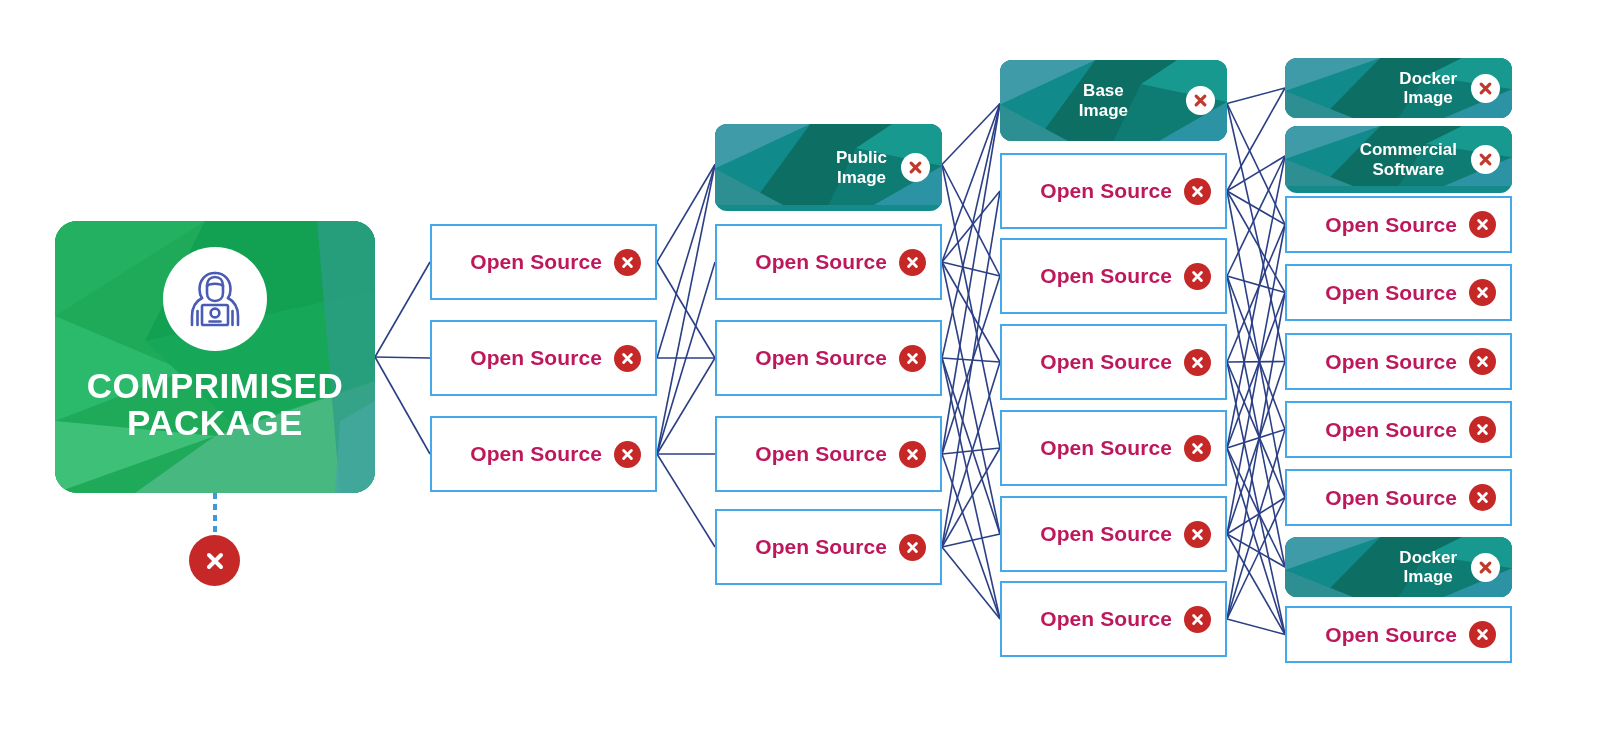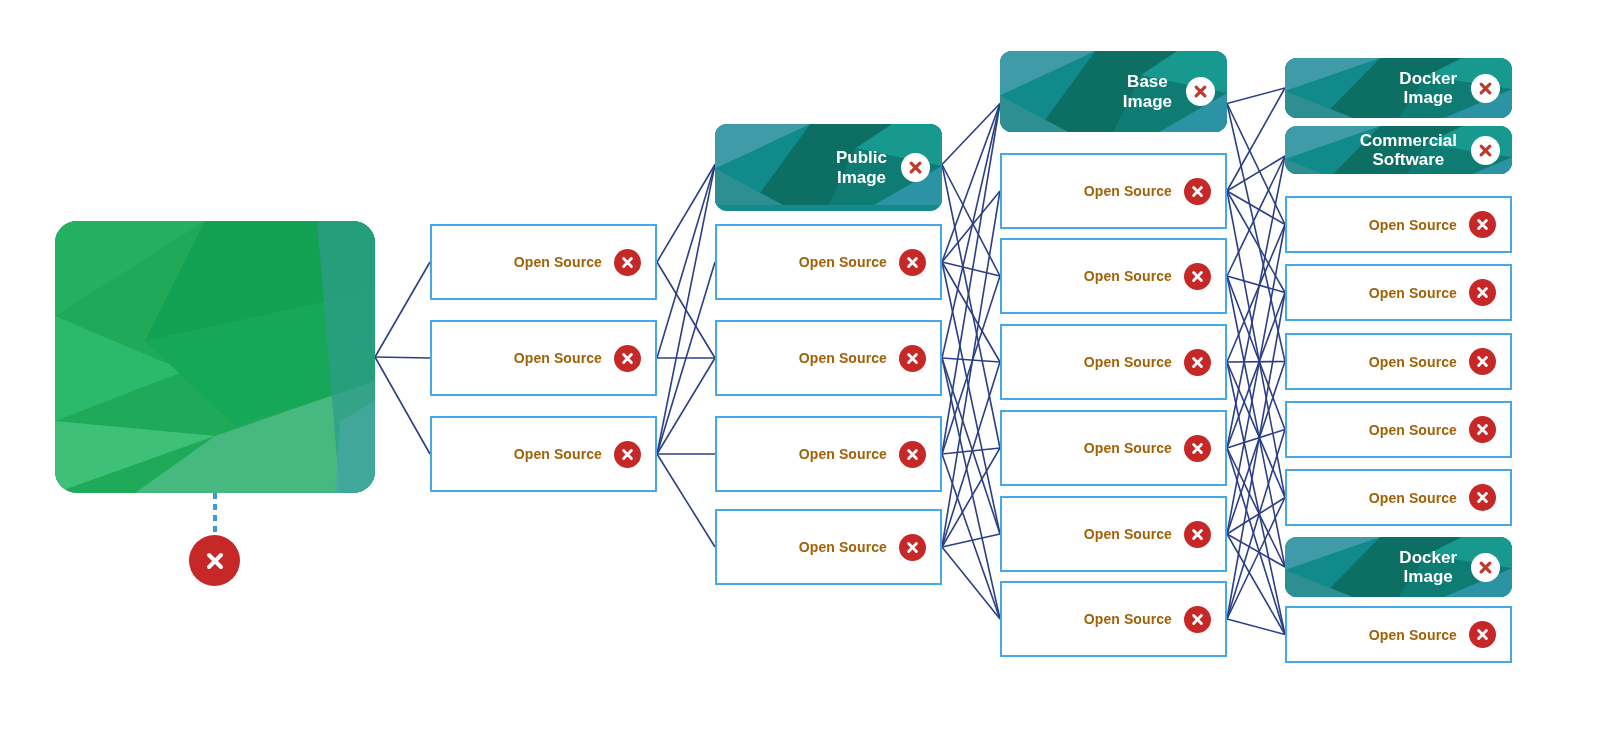--- a/index.html
+++ b/index.html
@@ -114,22 +114,22 @@
     align-items: center;
   }
 
   
   .node.os {
     background: #ffffff;
     border: 2px solid #45a8e8;
     justify-content: flex-end;
   }
   .node.os .node-label {
-    color: #a16207;
-    font-size: 14px;
+    color: #be185d;
+    font-size: 21px;
     font-weight: 700;
     letter-spacing: 0.1px;
     white-space: nowrap;
   }
   .node.os .badge {
     margin-left: 12px;
     margin-right: 14px;
     width: 27px;
     height: 27px;
     border-radius: 50%;
@@ -254,20 +254,41 @@
       <rect x="0" y="0" width="320" height="272" fill="#1faa59"></rect>
       <polygon points="0,0 150,0 0,95" fill="#23b061"></polygon>
       <polygon points="150,0 320,0 320,70 90,120" fill="#12a052"></polygon>
       <polygon points="0,95 130,150 0,200" fill="#2bb96c"></polygon>
       <polygon points="90,120 320,70 320,160 180,205" fill="#16a758"></polygon>
       <polygon points="0,200 160,215 0,272" fill="#3fc079"></polygon>
       <polygon points="160,215 320,160 320,272 80,272" fill="#48b881"></polygon>
       <polygon points="262,0 320,0 320,272 285,272" fill="#2e9c8a" opacity="0.75"></polygon>
       <polygon points="285,200 320,180 320,272 280,272" fill="#46a8a0" opacity="0.8"></polygon>
     </svg>
+    <div class="root-inner">
+      <div class="root-avatar">
+        <svg width="72" height="72" viewBox="0 0 72 72">
+          <g fill="none" stroke="#4a5bb5" stroke-width="2.6" stroke-linecap="round" stroke-linejoin="round">
+            <path d="M36 10 C26 10 20.5 17.5 20.5 26.5 C20.5 30 21.5 33 23 35"></path>
+            <path d="M36 10 C46 10 51.5 17.5 51.5 26.5 C51.5 30 50.5 33 49 35"></path>
+            <path d="M28 22.5 C28 17 31.4 14 36 14 C40.6 14 44 17 44 22.5 L44 30 C44 35 40.6 38 36 38 C31.4 38 28 35 28 30 Z"></path>
+            <path d="M28 23 C31 20 41 20 44 23"></path>
+            <path d="M23 35 C16.5 38.5 13 45 13 53 L13 62"></path>
+            <path d="M49 35 C55.5 38.5 59 45 59 53 L59 62"></path>
+            <path d="M18.5 62 L18.5 48"></path>
+            <path d="M53.5 62 L53.5 48"></path>
+            <rect x="23" y="42" width="26" height="20" rx="1.6"></rect>
+            <circle cx="36" cy="50" r="4.4"></circle>
+            <path d="M30.5 58.5 L41.5 58.5"></path>
+          </g>
+        </svg>
+      </div>
+      <div class="root-title">COMPRIMISED
+PACKAGE</div>
+    </div>
   </div>
 
   <div class="root-tail"></div>
   <div class="root-marker">
     <svg width="24" height="24" viewBox="0 0 24 24" class="x-glyph">
       <path d="M6 6 L18 18 M18 6 L6 18" stroke="#ffffff" stroke-width="4" stroke-linecap="round"></path>
     </svg>
   </div>
 
   <div id="nodes">
@@ -338,21 +359,21 @@
         </span>
       </div>
       <div class="node os" style="left: 715px; top: 509px; width: 227px; height: 76px;">
         <span class="node-label">Open Source</span>
         <span class="badge">
           <svg viewBox="0 0 24 24" width="17" height="17" class="x-glyph">
             <path d="M6.5 6.5 L17.5 17.5 M17.5 6.5 L6.5 17.5" stroke="#ffffff" stroke-width="4" stroke-linecap="round"></path>
           </svg>
         </span>
       </div>
-      <div class="node teal" style="left: 1000px; top: 51px; width: 227px; height: 81px;">
+      <div class="node teal" style="left: 1000px; top: 60px; width: 227px; height: 81px; gap: 44px;">
         <svg class="facets" viewBox="0 0 227 81" preserveAspectRatio="none">
           <polygon points="0,0 227,0 227,81 0,81" fill="#108a8a"></polygon>
           <polygon points="0,0 95.34,0 0,44.550000000000004" fill="#3f9ba8"></polygon>
           <polygon points="95.34,0 177.06,0 113.5,81 36.32,81" fill="#0d6f63"></polygon>
           <polygon points="177.06,0 227,0 227,42.120000000000005 140.74,24.3" fill="#17998f"></polygon>
           <polygon points="0,44.550000000000004 68.1,81 0,81" fill="#2e8f93"></polygon>
           <polygon points="113.5,81 227,42.120000000000005 227,81" fill="#2b93a4"></polygon>
           <polygon points="140.74,24.3 227,42.120000000000005 158.89999999999998,81 113.5,81" fill="#0f7c74"></polygon>
         </svg>
         <span class="node-label">Base
@@ -422,21 +443,21 @@
           <polygon points="140.74,18 227,31.200000000000003 158.89999999999998,60 113.5,60" fill="#0f7c74"></polygon>
         </svg>
         <span class="node-label">Docker
 Image</span>
         <span class="badge">
           <svg viewBox="0 0 24 24" width="19" height="19" class="x-glyph">
             <path d="M6.5 6.5 L17.5 17.5 M17.5 6.5 L6.5 17.5" stroke="#c0392b" stroke-width="4" stroke-linecap="round"></path>
           </svg>
         </span>
       </div>
-      <div class="node teal" style="left: 1285px; top: 126px; width: 227px; height: 48px;">
+      <div class="node teal" style="left: 1285px; top: 126px; width: 227px; height: 67px;">
         <svg class="facets" viewBox="0 0 227 60" preserveAspectRatio="none">
           <polygon points="0,0 227,0 227,60 0,60" fill="#108a8a"></polygon>
           <polygon points="0,0 95.34,0 0,33" fill="#3f9ba8"></polygon>
           <polygon points="95.34,0 177.06,0 113.5,60 36.32,60" fill="#0d6f63"></polygon>
           <polygon points="177.06,0 227,0 227,31.200000000000003 140.74,18" fill="#17998f"></polygon>
           <polygon points="0,33 68.1,60 0,60" fill="#2e8f93"></polygon>
           <polygon points="113.5,60 227,31.200000000000003 227,60" fill="#2b93a4"></polygon>
           <polygon points="140.74,18 227,31.200000000000003 158.89999999999998,60 113.5,60" fill="#0f7c74"></polygon>
         </svg>
         <span class="node-label">Commercial

